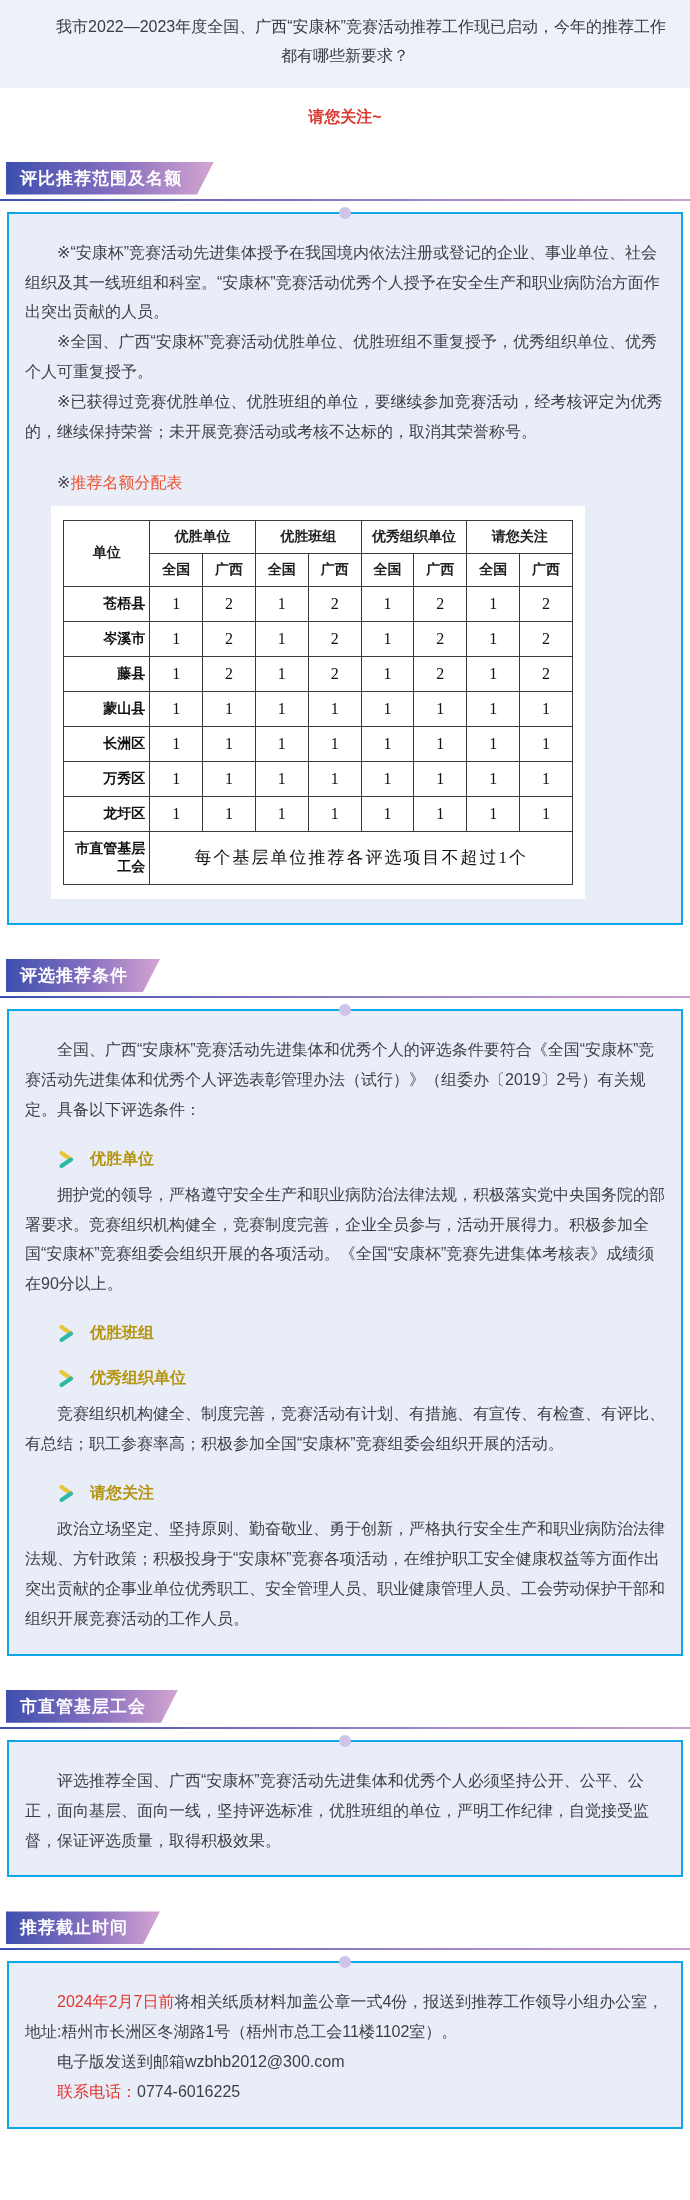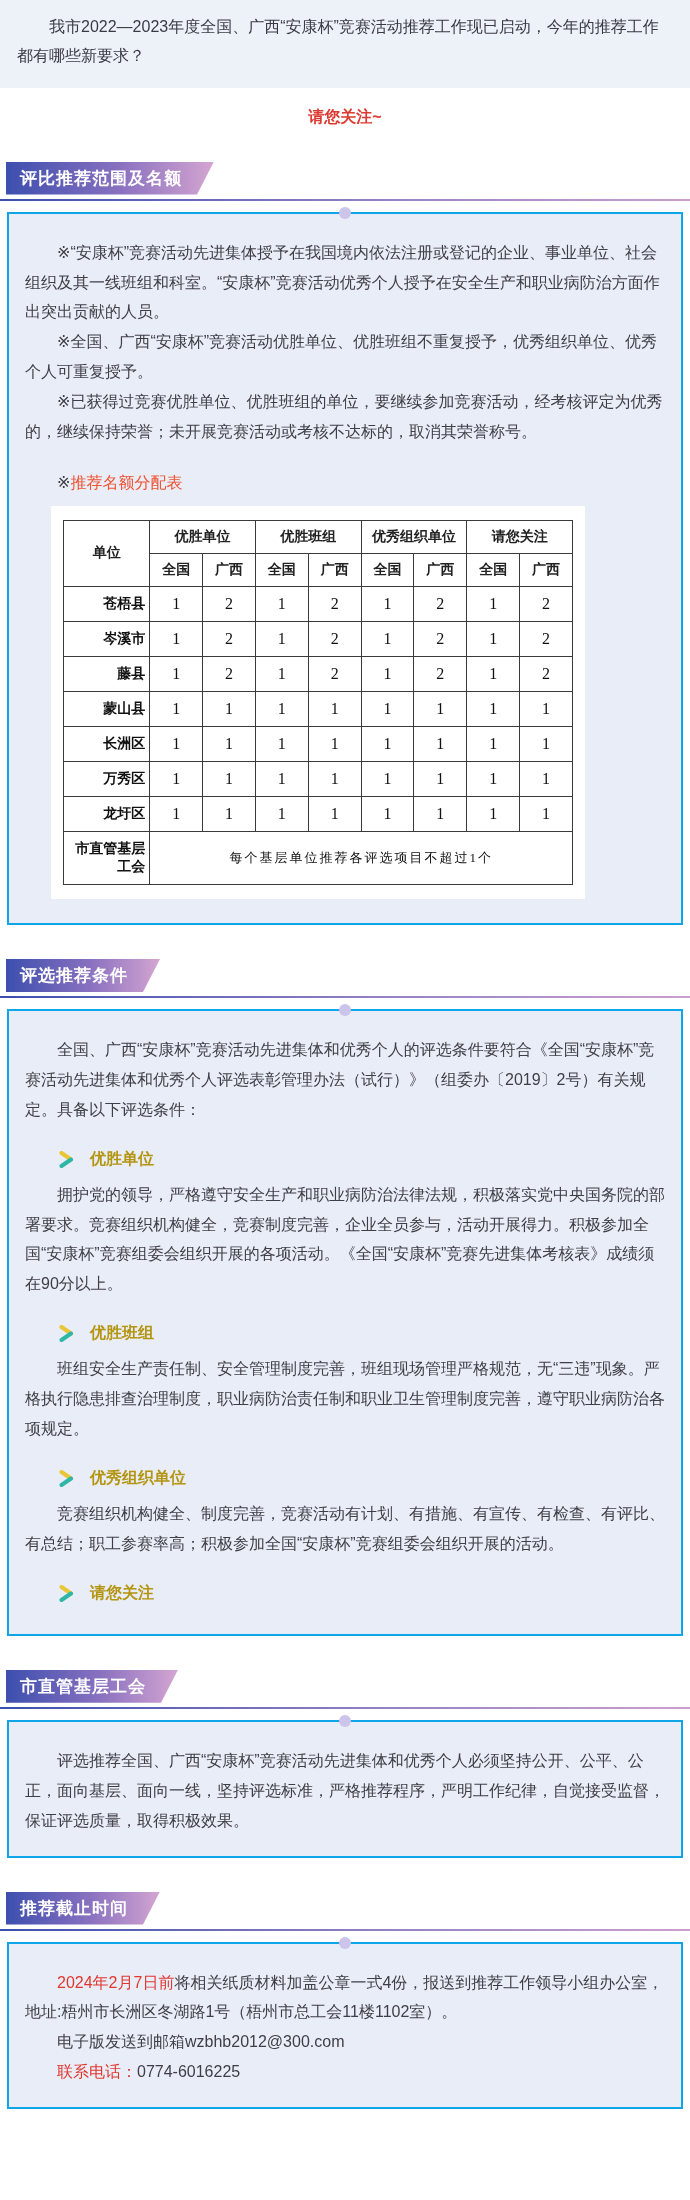--- a/index.html
+++ b/index.html
@@ -2,21 +2,21 @@
 <html><head>
 <meta charset="utf-8">
 <style>
   html,body { margin:0; padding:0; }
   body {
     width:690px; min-height:2200px; background:#ffffff;
     font-family:"Liberation Sans","DejaVu Sans",sans-serif;
     color:#3e3e46;
   }
   
-  .intro-panel { background:#edf1f8; padding:13px 17px 17px 17px; }
+  .intro-panel { background:#edf1f8; padding:13px 17px 17px 17px;text-align:center; }
   .intro-panel p { margin:0; font-size:16px; line-height:1.8; text-indent:2em; color:#3a3a44; }
   .notice { text-align:center; font-size:16px; font-weight:bold; color:#dc3b33; margin:19px 0 0 0; }
 
   
   .section-head { margin-top:34px; }
   .badge {
     display:inline-block; margin-left:6px;
     background:linear-gradient(90deg,#3c4fae 0%,#8a71c0 55%,#d4a5d1 100%);
     color:#fff; font-weight:bold; font-size:17px; letter-spacing:1px;
     padding:5px 32px 5px 14px;
@@ -42,21 +42,21 @@
   .caption-orange { color:#f0512e; }
 
   
   .table-wrap { background:#ffffff; width:510px; margin:12px 0 4px 26px; padding:14px 12px; }
   table.quota { border-collapse:collapse; margin:0 auto; }
   table.quota th, table.quota td { border:1px solid #3a3a3a; text-align:center; }
   table.quota th { font-size:14px; font-weight:bold; padding:7px 4px; color:#222; }
   table.quota td { font-family:"Liberation Serif","DejaVu Serif",serif; font-size:16px; padding:8px 4px; color:#111; }
   table.quota td.unit-cell { font-family:"Liberation Sans","DejaVu Sans",sans-serif; font-size:14px; font-weight:bold; width:84px;text-align:right; }
   table.quota td.val-cell { width:47px; }
-  table.quota td.note-cell { font-size:13px; letter-spacing:2px;margin-top:41px; }
+  table.quota td.note-cell { font-size:17px; letter-spacing:2px;margin-top:41px; }
 
   
   .subhead { display:flex; align-items:center; gap:16px; margin:24px 0 10px 34px; }
   .subhead .title { color:#b4950f; font-weight:bold; font-size:16px; }
   .chevron { flex:0 0 auto; }
 
   
   .red { color:#e0382f; }
   .mail-p, .phone-p { margin:0; font-size:16px; line-height:1.87; padding-left:2em; color:#3e3e46; }
 </style>
@@ -203,47 +203,47 @@
   </div>
   <p class="body-p">拥护党的领导，严格遵守安全生产和职业病防治法律法规，积极落实党中央国务院的部署要求。竞赛组织机构健全，竞赛制度完善，企业全员参与，活动开展得力。积极参加全国“安康杯”竞赛组委会组织开展的各项活动。《全国“安康杯”竞赛先进集体考核表》成绩须在90分以上。</p>
 
   <div class="subhead">
     <svg class="chevron" width="15" height="17" viewBox="0 0 15 17">
         <path d="M2.5 2 L12 8.5" stroke="#e9c635" stroke-width="4" stroke-linecap="round" fill="none"></path>
         <path d="M12 8.5 L2.5 15" stroke="#2eb6a6" stroke-width="4" stroke-linecap="round" fill="none"></path>
       </svg>
     <span class="title">优胜班组</span>
   </div>
-  <p class="body-p">班组安全生产责任制、安全管理制度完善，班组现场管理严格规范，无“三违”现象。严格执行隐患排查治理制度，职业病防治责任制和职业卫生管理制度完善，遵守职业病防治各项规定。</p>
 
   <div class="subhead">
     <svg class="chevron" width="15" height="17" viewBox="0 0 15 17">
         <path d="M2.5 2 L12 8.5" stroke="#e9c635" stroke-width="4" stroke-linecap="round" fill="none"></path>
         <path d="M12 8.5 L2.5 15" stroke="#2eb6a6" stroke-width="4" stroke-linecap="round" fill="none"></path>
       </svg>
     <span class="title">优秀组织单位</span>
   </div>
   <p class="body-p">竞赛组织机构健全、制度完善，竞赛活动有计划、有措施、有宣传、有检查、有评比、有总结；职工参赛率高；积极参加全国“安康杯”竞赛组委会组织开展的活动。</p>
 
   <div class="subhead">
     <svg class="chevron" width="15" height="17" viewBox="0 0 15 17">
         <path d="M2.5 2 L12 8.5" stroke="#e9c635" stroke-width="4" stroke-linecap="round" fill="none"></path>
         <path d="M12 8.5 L2.5 15" stroke="#2eb6a6" stroke-width="4" stroke-linecap="round" fill="none"></path>
       </svg>
     <span class="title">请您关注</span>
   </div>
+  <p class="body-p">政治立场坚定、坚持原则、勤奋敬业、勇于创新，严格执行安全生产和职业病防治法律法规、方针政策；积极投身于“安康杯”竞赛各项活动，在维护职工安全健康权益等方面作出突出贡献的企事业单位优秀职工、安全管理人员、职业健康管理人员、工会劳动保护干部和组织开展竞赛活动的工作人员。</p>
 </div>
 
 <div class="section-head">
   <div class="badge">市直管基层工会</div>
   <div class="rule"></div>
 </div>
 <div class="content-panel">
   <div class="panel-dot"></div>
-  <p class="body-p">评选推荐全国、广西“安康杯”竞赛活动先进集体和优秀个人必须坚持公开、公平、公正，面向基层、面向一线，坚持评选标准，严格推荐程序，严明工作纪律，自觉接受监督，保证评选质量，取得积极效果。</p>
+  <p class="body-p">评选推荐全国、广西“安康杯”竞赛活动先进集体和优秀个人必须坚持公开、公平、公正，面向基层、面向一线，坚持评选标准，优胜班组的单位，严明工作纪律，自觉接受监督，保证评选质量，取得积极效果。</p>
 </div>
 
 <div class="section-head">
   <div class="badge">推荐截止时间</div>
   <div class="rule"></div>
 </div>
 <div class="content-panel">
   <div class="panel-dot"></div>
   <p class="body-p"><span class="red">2024年2月7日前</span><span>将相关纸质材料加盖公章一式4份，报送到推荐工作领导小组办公室，地址:梧州市长洲区冬湖路1号（梧州市总工会11楼1102室）。</span></p>
   <p class="mail-p">电子版发送到邮箱wzbhb2012@300.com</p>

